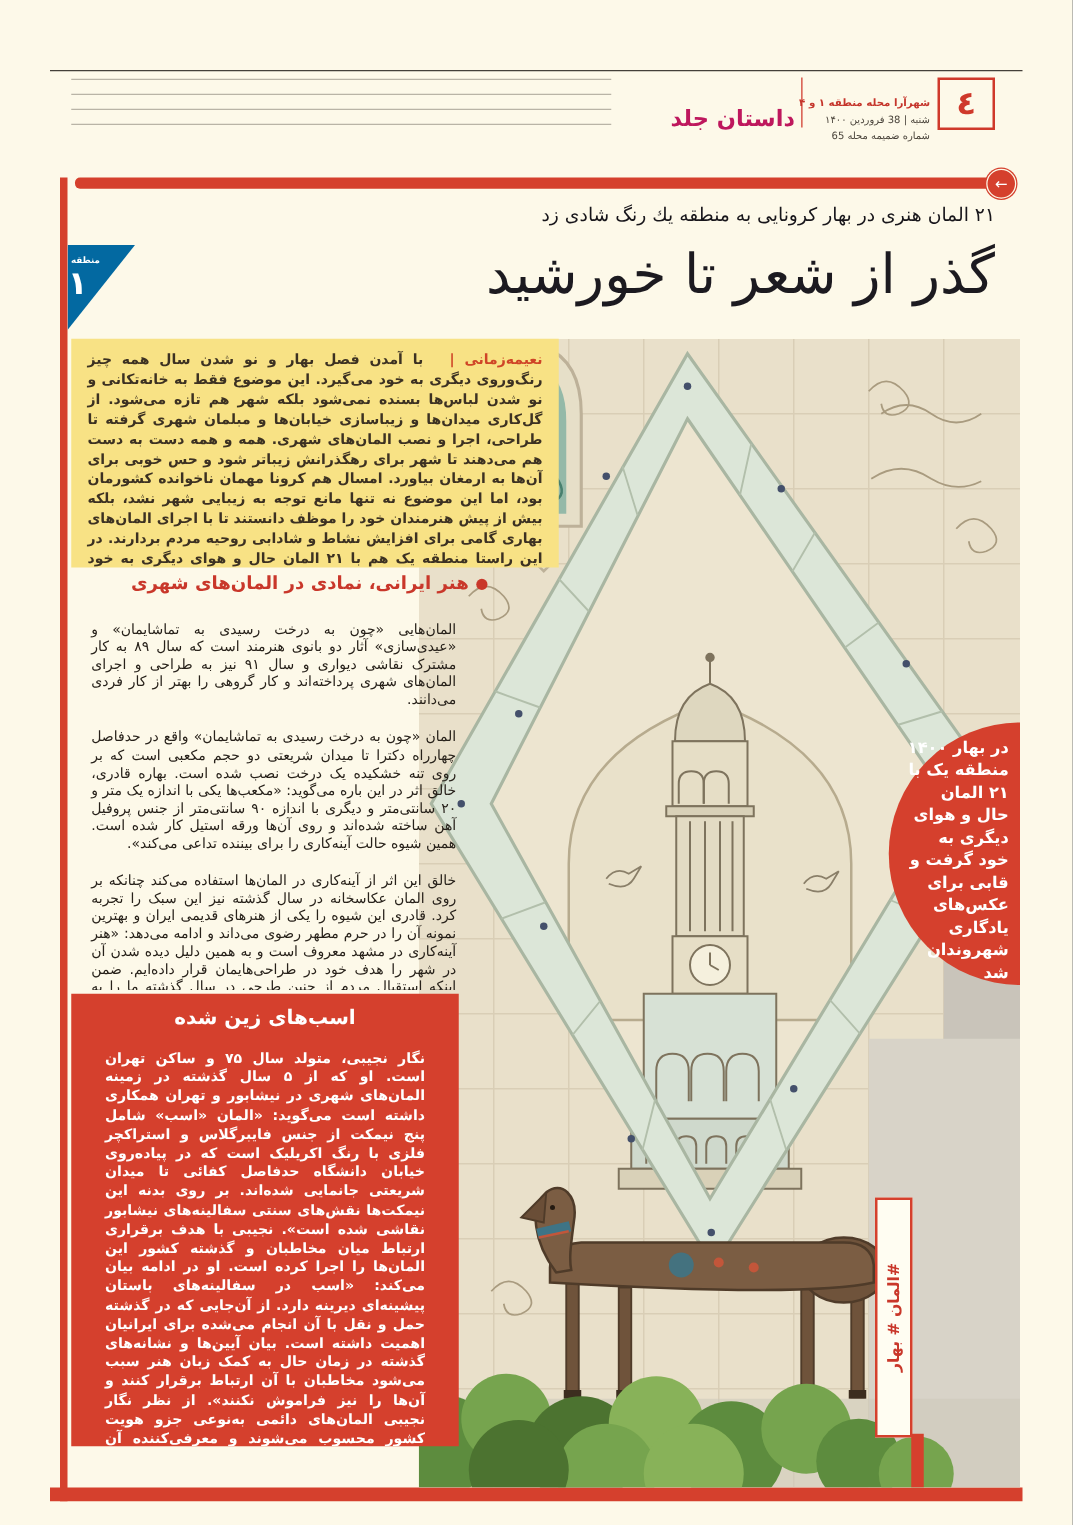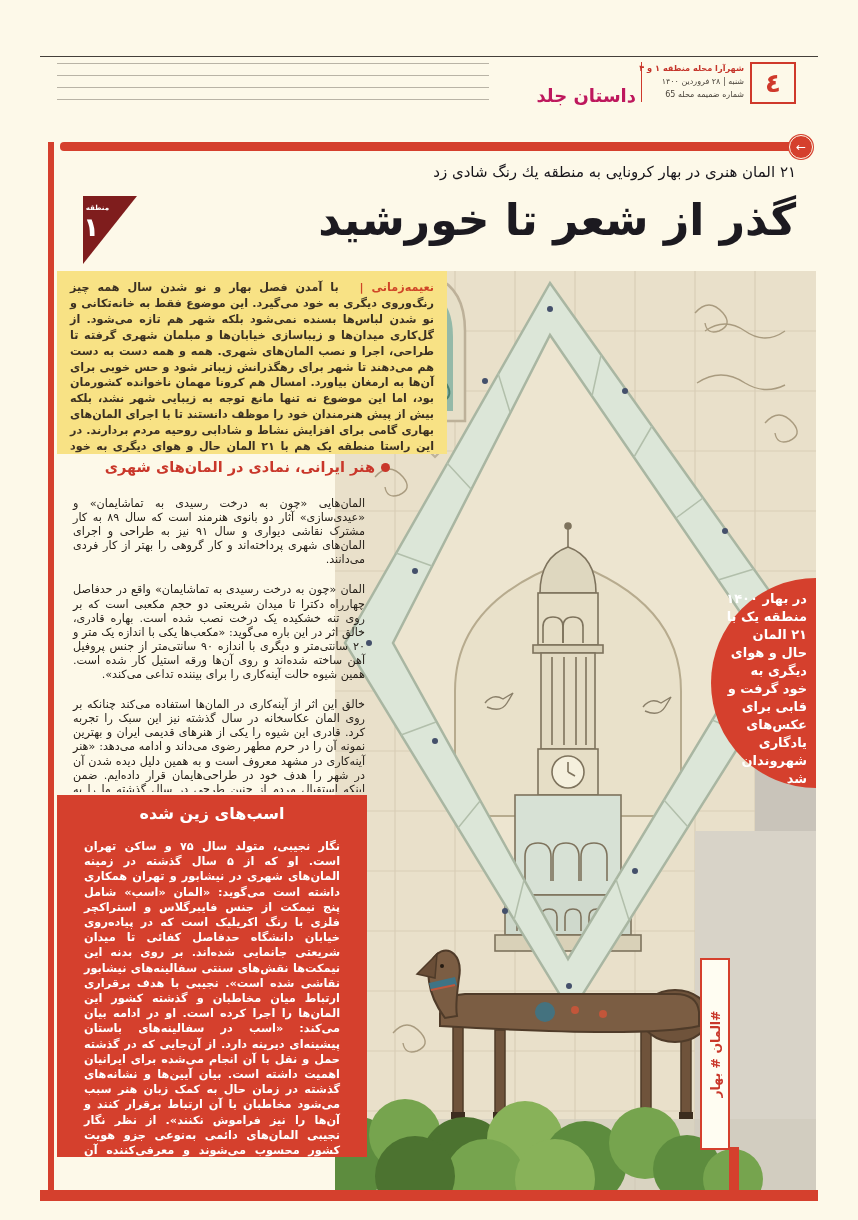--- a/index.html
+++ b/index.html
@@ -12,43 +12,43 @@
   
   .top-rule{left:40px;top:56px;width:778px;height:1px;background:#44403a;}
   .mast-rules{left:57px;top:63px;width:432px;height:40px;}
   .mast-rules div{height:1px;background:#b9b4a6;margin-bottom:11px;}
   .pagenum-box{
     right:62px;top:62px;width:42px;height:38px;border:2px solid #cf392b;
     display:flex;align-items:center;justify-content:center;background:#fdf9e9;
   }
   .pagenum{color:#cf392b;font-size:26px;font-weight:bold;line-height:1;}
   .issue-info{right:114px;top:62px;width:96px;height:40px;border-left:1px solid #cf392b;padding-left:6px;}
-  .issue-info .l1{color:#c5352b;font-weight:bold;font-size:8.2px;line-height:13px;white-space:nowrap;}
+  .issue-info .l1{color:#c5352b;font-weight:bold;font-size:8.2px;line-height:13px;white-space:nowrap;margin-top:14px;}
   .issue-info .l2,.issue-info .l3{color:#4a443b;font-size:8px;line-height:13px;white-space:nowrap;}
   .section-label{right:222px;top:78px;color:#be185d;font-weight:bold;font-size:18px;line-height:36px;white-space:nowrap;}
   
   .red-bar{left:60px;top:142px;width:738px;height:9px;background:#d5402d;border-radius:4px 0 0 4px;}
   .back-circle{
     left:789px;top:135px;width:22px;height:22px;border-radius:50%;
     background:#d5402d;border:1px solid #fdf9e9;box-shadow:0 0 0 1px #d5402d;
     display:flex;align-items:center;justify-content:center;
   }
   .back-circle span{color:#fff;font-size:12px;line-height:1;}
   .left-rule{left:48px;top:142px;width:6px;height:1059px;background:#d5402d;}
   .bottom-bar{left:40px;top:1190px;width:778px;height:11px;background:#d5402d;}
   
   .region-badge{
-    left:54px;top:196px;width:54px;height:68px;background:#7f1d1d;
-    clip-path:polygon(0 0,100% 0,0 100%);color:#fff;margin-left:29px;
+    left:54px;top:196px;width:54px;height:68px;background:#0369a1;
+    clip-path:polygon(0 0,100% 0,0 100%);color:#fff;
   }
   .region-badge .lbl{position:absolute;right:28px;top:8px;font-size:7px;font-weight:bold;}
   .region-badge .num{position:absolute;right:38px;top:16px;font-size:26px;font-weight:bold;}
   
   .kicker{right:62px;top:163px;font-size:15px;color:#17151a;white-space:nowrap;text-align:center;}
-  .headline{right:62px;top:194px;font-size:44px;font-weight:bold;color:#1c1a20;white-space:nowrap;letter-spacing:-1px;}
+  .headline{right:62px;top:194px;font-size:44px;font-weight:normal;color:#1c1a20;white-space:nowrap;letter-spacing:-1px;}
   
   .lead-box{
     left:57px;top:271px;width:390px;height:183px;background:#f8e285;
     padding:9px 13px;box-sizing:border-box;overflow:hidden;z-index:5;
   }
   .lead-box p{margin:0;font-size:11.2px;line-height:15.9px;text-align:justify;color:#3c3122;font-weight:bold;}
   .lead-author{color:#cf4527;margin-left:13px;}
   
   .section-heading{right:468px;top:459px;z-index:5;display:flex;align-items:center;gap:6px;color:#c9372a;font-weight:bold;font-size:14.5px;white-space:nowrap;}
   .section-heading .dot{width:9px;height:9px;border-radius:50%;background:#c9372a;display:inline-block;}
@@ -89,21 +89,21 @@
     <div></div>
       <div></div>
       <div></div>
       <div></div>
   </div>
   <div class="abs pagenum-box">
     <span class="pagenum">٤</span>
   </div>
   <div class="abs issue-info">
     <div class="l1">شهرآرا محله منطقه ۱ و ۴</div>
-    <div class="l2">شنبه | ۲۸ فروردین ۱۴۰۰</div>
+    <div class="l2">شنبه | 38 فروردین ۱۴۰۰</div>
     <div class="l3">شماره ضمیمه محله 65</div>
   </div>
   <div class="abs section-label">داستان جلد</div>
 
   <div class="abs red-bar"></div>
   <div class="abs back-circle">
     <span>←</span>
   </div>
   <div class="abs left-rule"></div>
   <div class="abs bottom-bar"></div>

